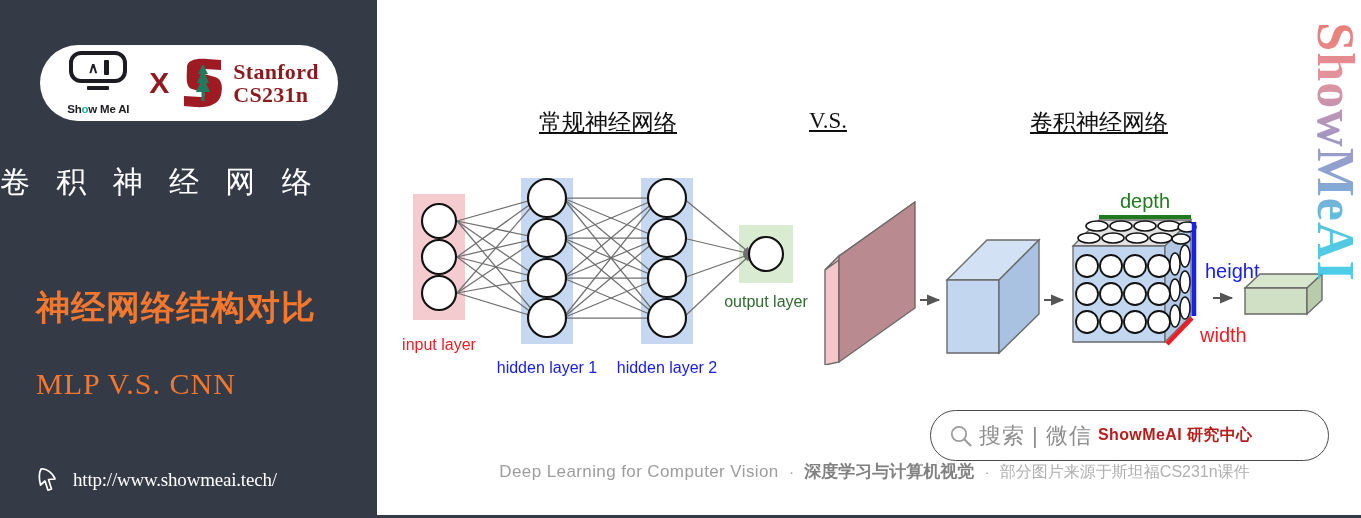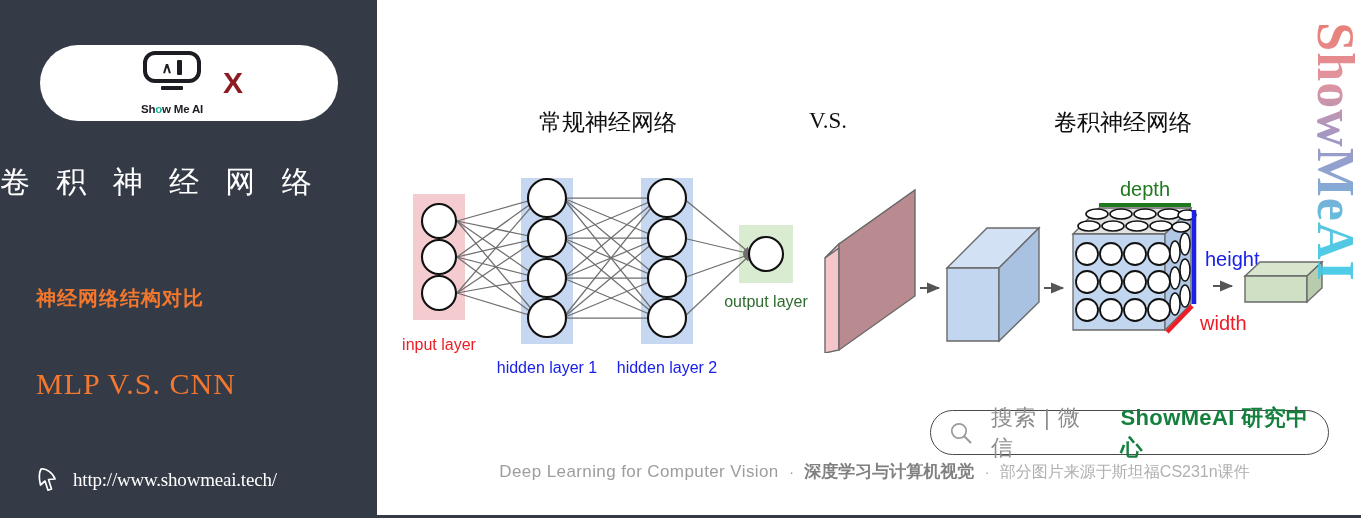--- a/index.html
+++ b/index.html
@@ -120,21 +120,21 @@
     width: 377px;
     color: #ffffff;
     font-size: 30px;
     letter-spacing: 9px;
     font-family: "Liberation Sans", sans-serif;
   }
   #side-sub {
     position: absolute;
     left: 36px; top: 285px;
     color: #f4772e;
-    font-size: 20px;
+    font-size: 34px;
     font-weight: bold;
     letter-spacing: 1px;
     font-family: "Liberation Sans", sans-serif;
   }
   #side-sub2 {
     position: absolute;
     left: 36px; top: 367px;
     color: #f4772e;
     font-size: 30px;
     letter-spacing: 1px;
@@ -161,37 +161,38 @@
     width: 984px; height: 518px;
     background: #ffffff;
     overflow: hidden;
   }
   .head-title {
     position: absolute;
     font-size: 23px;
     color: #101010;
     font-family: "Liberation Sans", sans-serif;
     white-space: nowrap;
+    text-decoration: underline;
   }
   #title-mlp  { left: 162px; top: 107px; }
   #title-vs   { left: 432px; top: 108px; font-family: "Liberation Serif", serif; font-size: 23px; }
-  #title-cnn  { left: 653px; top: 107px; margin-left: 24px; }
+  #title-cnn  { left: 653px; top: 107px; }
 
   
   #mlp-wrap {
     position: absolute;
     left: 20px; top: 170px;
     width: 425px; height: 215px;
   }
   #mlp-wrap svg { display: block; }
 
   
   #cnn-wrap {
     position: absolute;
-    left: 440px; top: 178px;
+    left: 440px; top: 190px;
     width: 520px; height: 175px;
   }
   #cnn-wrap svg { display: block; }
 
   
   #watermark {
     position: absolute;
     right: -6px; top: 16px;
     width: 64px; height: 272px;
     pointer-events: none;
@@ -211,43 +212,43 @@
     -webkit-background-clip: text;
     background-clip: text;
     color: transparent;
     opacity: .92;
   }
 
   
   #search-pill {
     position: absolute;
     left: 553px; top: 410px;
-    width: 399px; height: 45px;
+    width: 399px; height: 51px;
     border: 1.6px solid #4a4a4a;
     border-radius: 26px;
     box-sizing: border-box;
     display: flex;
     align-items: center;
     padding-left: 18px;
-    gap: 18px;
+    gap: 6px;
     background: #fff;
   }
   #search-pill .magnifier {
     width: 24px; height: 24px;
     flex: 0 0 auto;
   }
   .sp-grey {
     font-size: 22px;
     color: #8d8d8d;
     font-family: "Liberation Sans", sans-serif;
     letter-spacing: 1px;
   }
   .sp-bold {
-    font-size: 22px;
-    color: #15803d;
+    font-size: 16px;
+    color: #b91c1c;
     font-weight: bold;
     font-family: "Liberation Sans", sans-serif;
     letter-spacing: 0.4px;
   }
 
   
   #footer-rule {
     position: absolute;
     left: 0; bottom: 0;
     width: 984px; height: 3px;
@@ -292,20 +293,32 @@
         <div class="smai-robot">
           <span class="smai-caret">∧</span>
           <span class="smai-bar"></span>
         </div>
         <div class="smai-stand"></div>
         <div class="smai-word"><span>Sh</span><span class="dot-o">o</span><span>w Me AI</span></div>
       </div>
 
       <div class="cross-x">X</div>
 
+      <div class="stanford-block">
+        <div class="stanford-s">
+          <svg width="44" height="52" viewBox="0 0 44 52">
+            <path d="M6 10 C6 3, 16 1, 26 2 L40 3 L40 13 L24 12 C20 12, 19 16, 23 17 L34 20 C41 22, 42 30, 40 38 C38 47, 28 51, 14 50 L3 49 L3 39 L20 40 C24 40, 25 36, 21 35 L11 32 C4 30, 6 18, 6 10 Z" fill="#9e1b24"></path>
+            <path d="M22 7 L27 17 L24 17 L28 26 L25 26 L29 35 L23.5 35 L23.5 44 L20.5 44 L20.5 35 L15 35 L19 26 L16 26 L20 17 L17 17 Z" fill="#1f7a5e"></path>
+          </svg>
+        </div>
+        <div class="stanford-text">
+          <span>Stanford</span>
+          <span>CS231n</span>
+        </div>
+      </div>
     </div>
 
     <div id="side-title">卷 积 神 经 网 络</div>
     <div id="side-sub">神经网络结构对比</div>
     <div id="side-url-row">
       <svg width="26" height="28" viewBox="0 0 26 28">
         <path d="M5 3 C10 2, 17 7, 19 13 L12.5 13.5 L15.5 23 L12 24.2 L9 15 L4.5 19 C3.2 14, 3 7, 5 3 Z" fill="none" stroke="#ffffff" stroke-width="1.7" stroke-linejoin="round"></path>
       </svg>
       <span id="side-url">http://www.showmeai.tech/</span>
     </div>

